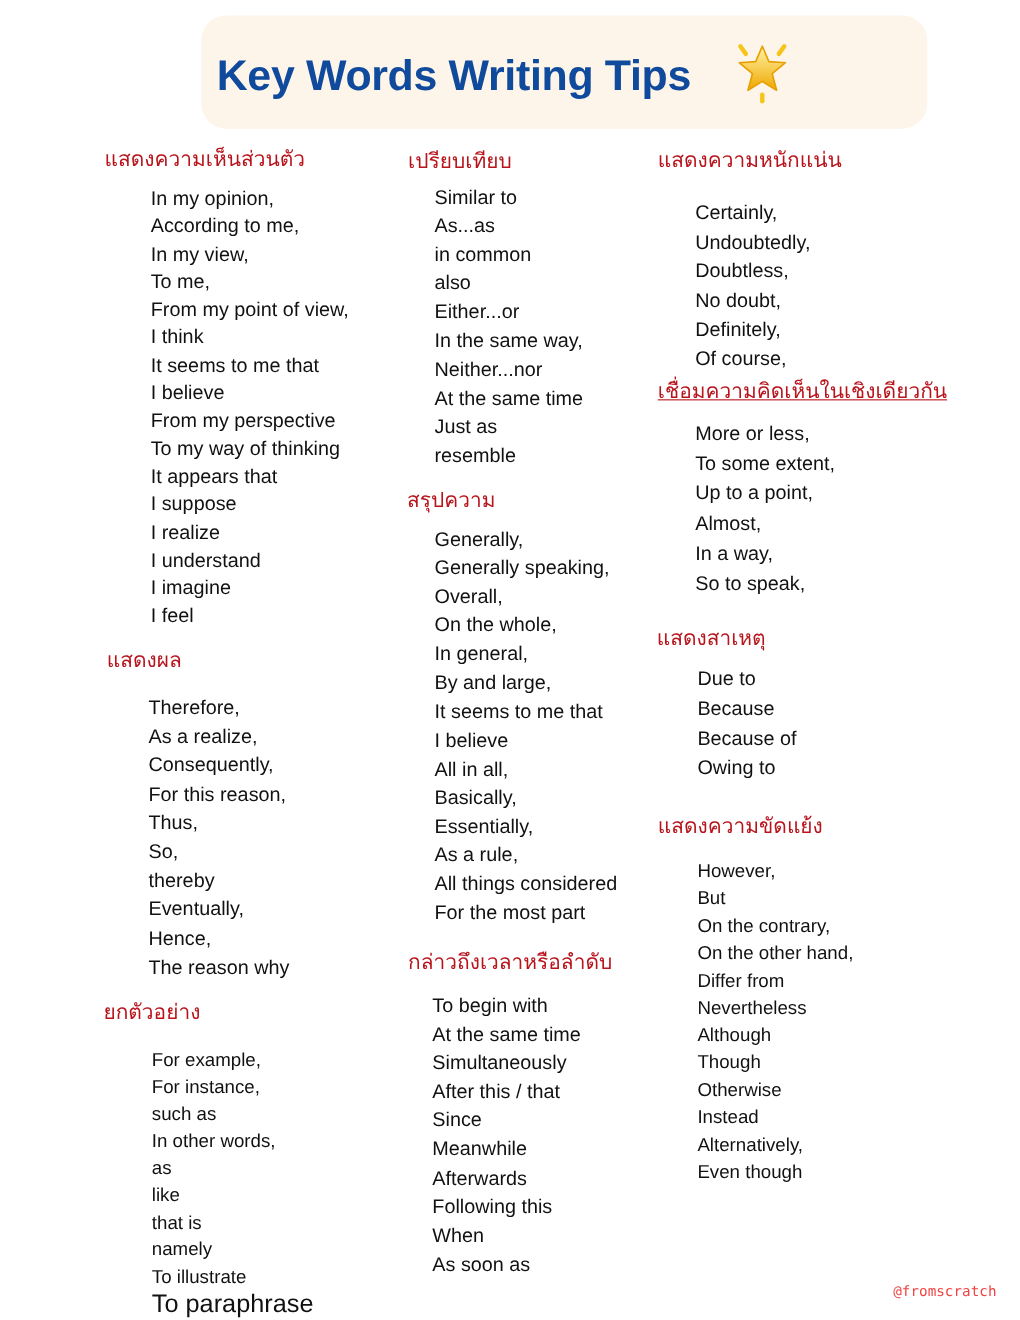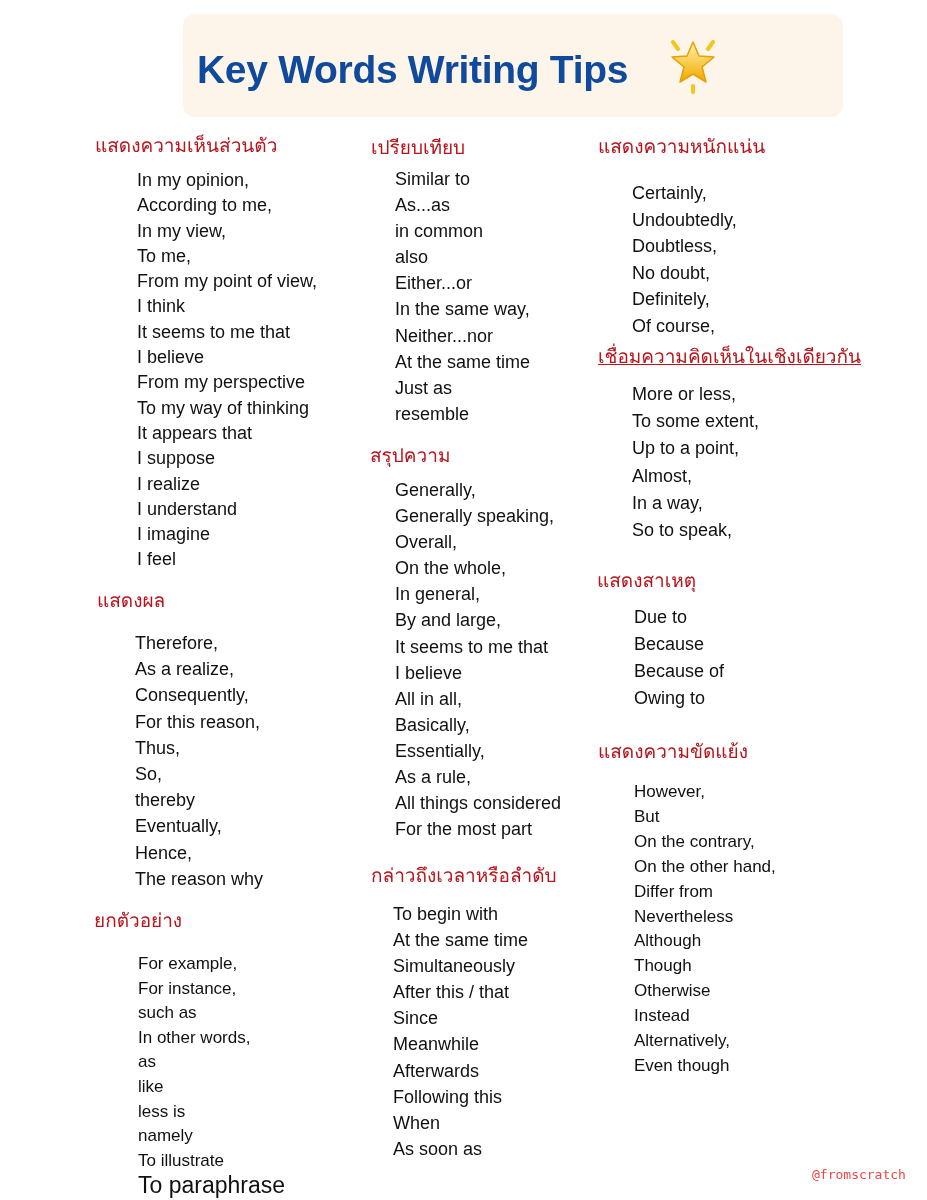--- a/index.html
+++ b/index.html
@@ -2,21 +2,21 @@
 <html><head>
 <meta charset="utf-8">
 <style>
   html, body { margin: 0; padding: 0; }
   body {
     width: 927px; height: 1200px; background: #ffffff; position: relative; overflow: hidden;
     font-family: "Liberation Sans", "DejaVu Sans", sans-serif; color: #1a1a1a;
   }
   .title-box {
     position: absolute; left: 183px; top: 14px; width: 660px; height: 103px;
-    background: #fdf4ea; border-radius: 12px;
+    background: #fdf4ea; border-radius: 23px;
   }
   .title-text {
     position: absolute; left: 14px; top: 34px;
     font-family: "Liberation Sans", sans-serif; font-weight: bold; font-size: 39px;
     color: #0f4a9c; letter-spacing: -0.3px; white-space: nowrap;
   }
   .star-icon {
     position: absolute; left: 482px; top: 22px; width: 56px; height: 58px;
   }
   .heading {
@@ -87,21 +87,21 @@
 </ul>
 
 <div class="heading" style="left:94px; top:908px;">ยกตัวอย่าง</div>
 <ul class="list" style="left:138px; top:952px;">
   <li style="line-height:24.6px; font-size:17px">For example,</li>
   <li style="line-height:24.6px; font-size:17px">For instance,</li>
   <li style="line-height:24.6px; font-size:17px">such as</li>
   <li style="line-height:24.6px; font-size:17px">In other words,</li>
   <li style="line-height:24.6px; font-size:17px">as</li>
   <li style="line-height:24.6px; font-size:17px">like</li>
-  <li style="line-height:24.6px; font-size:17px">less is</li>
+  <li style="line-height:24.6px; font-size:17px">that is</li>
   <li style="line-height:24.6px; font-size:17px">namely</li>
   <li style="line-height:24.6px; font-size:17px">To illustrate</li>
   <li style="line-height:24.6px; font-size:23px">To paraphrase</li>
 </ul>
 
 <div class="heading" style="left:371px; top:135px;">เปรียบเทียบ</div>
 <ul class="list" style="left:395px; top:166px;">
   <li style="line-height:26.1px">Similar to</li>
   <li style="line-height:26.1px">As...as</li>
   <li style="line-height:26.1px">in common</li>

